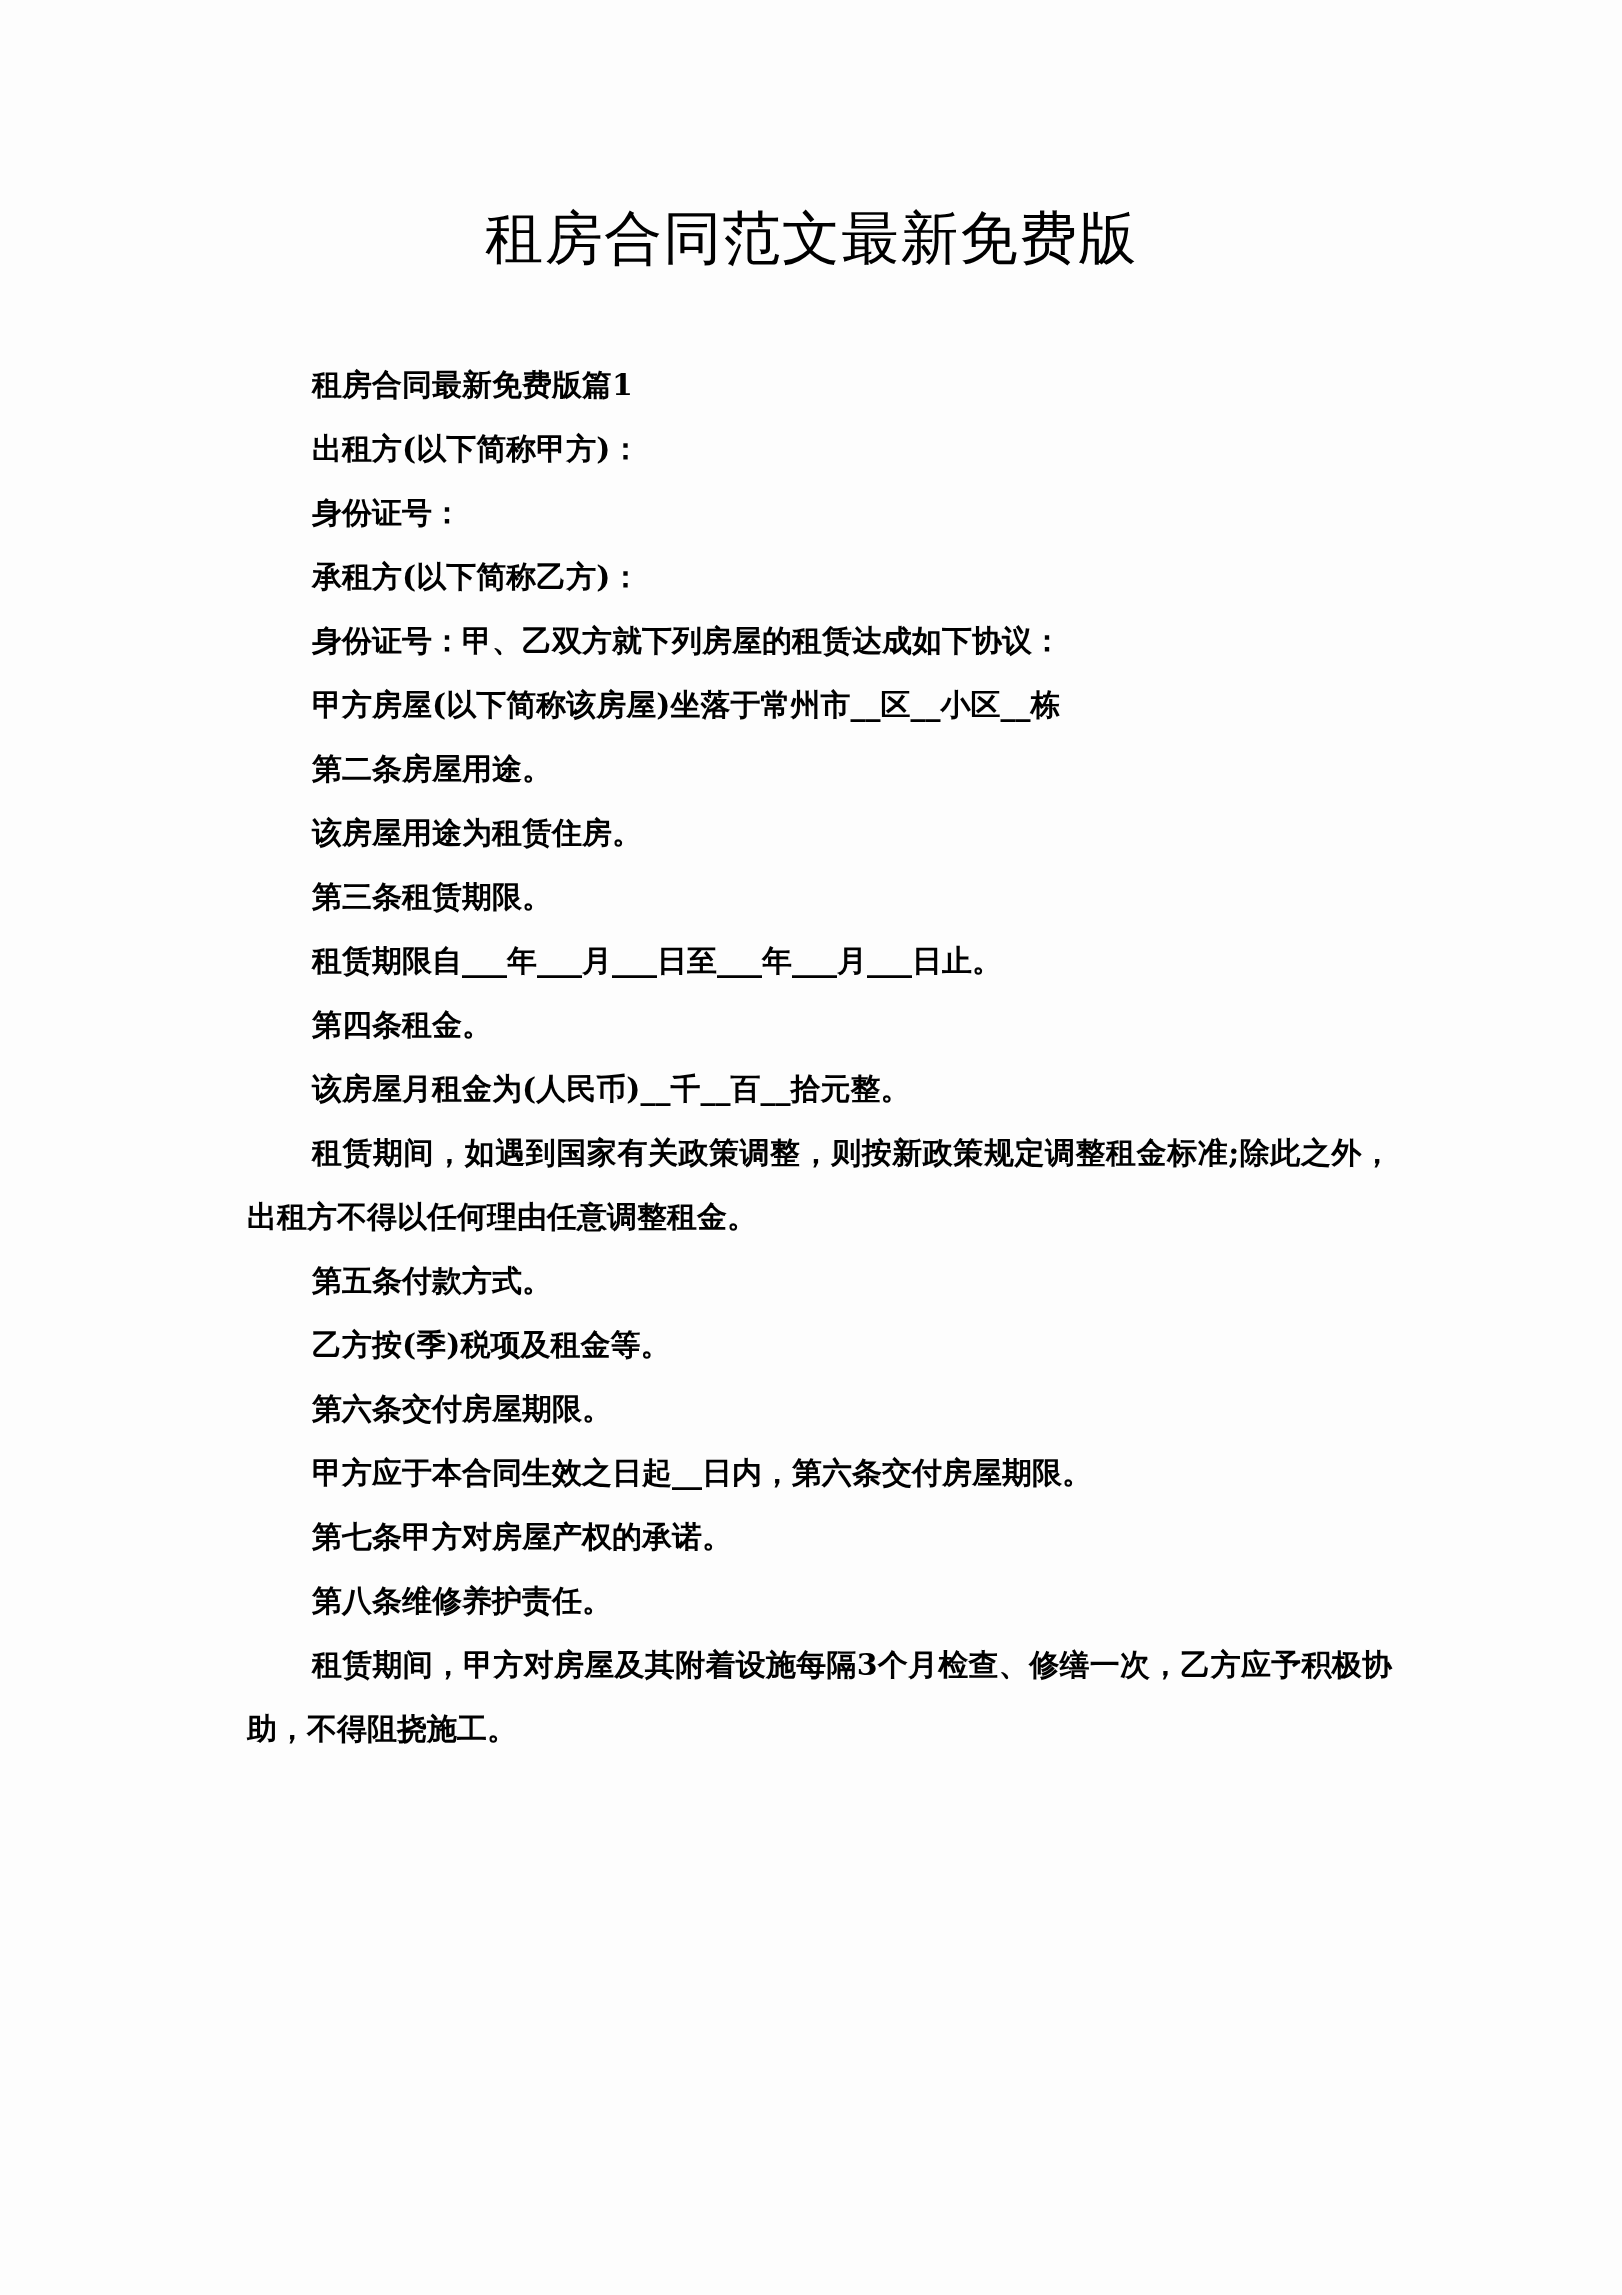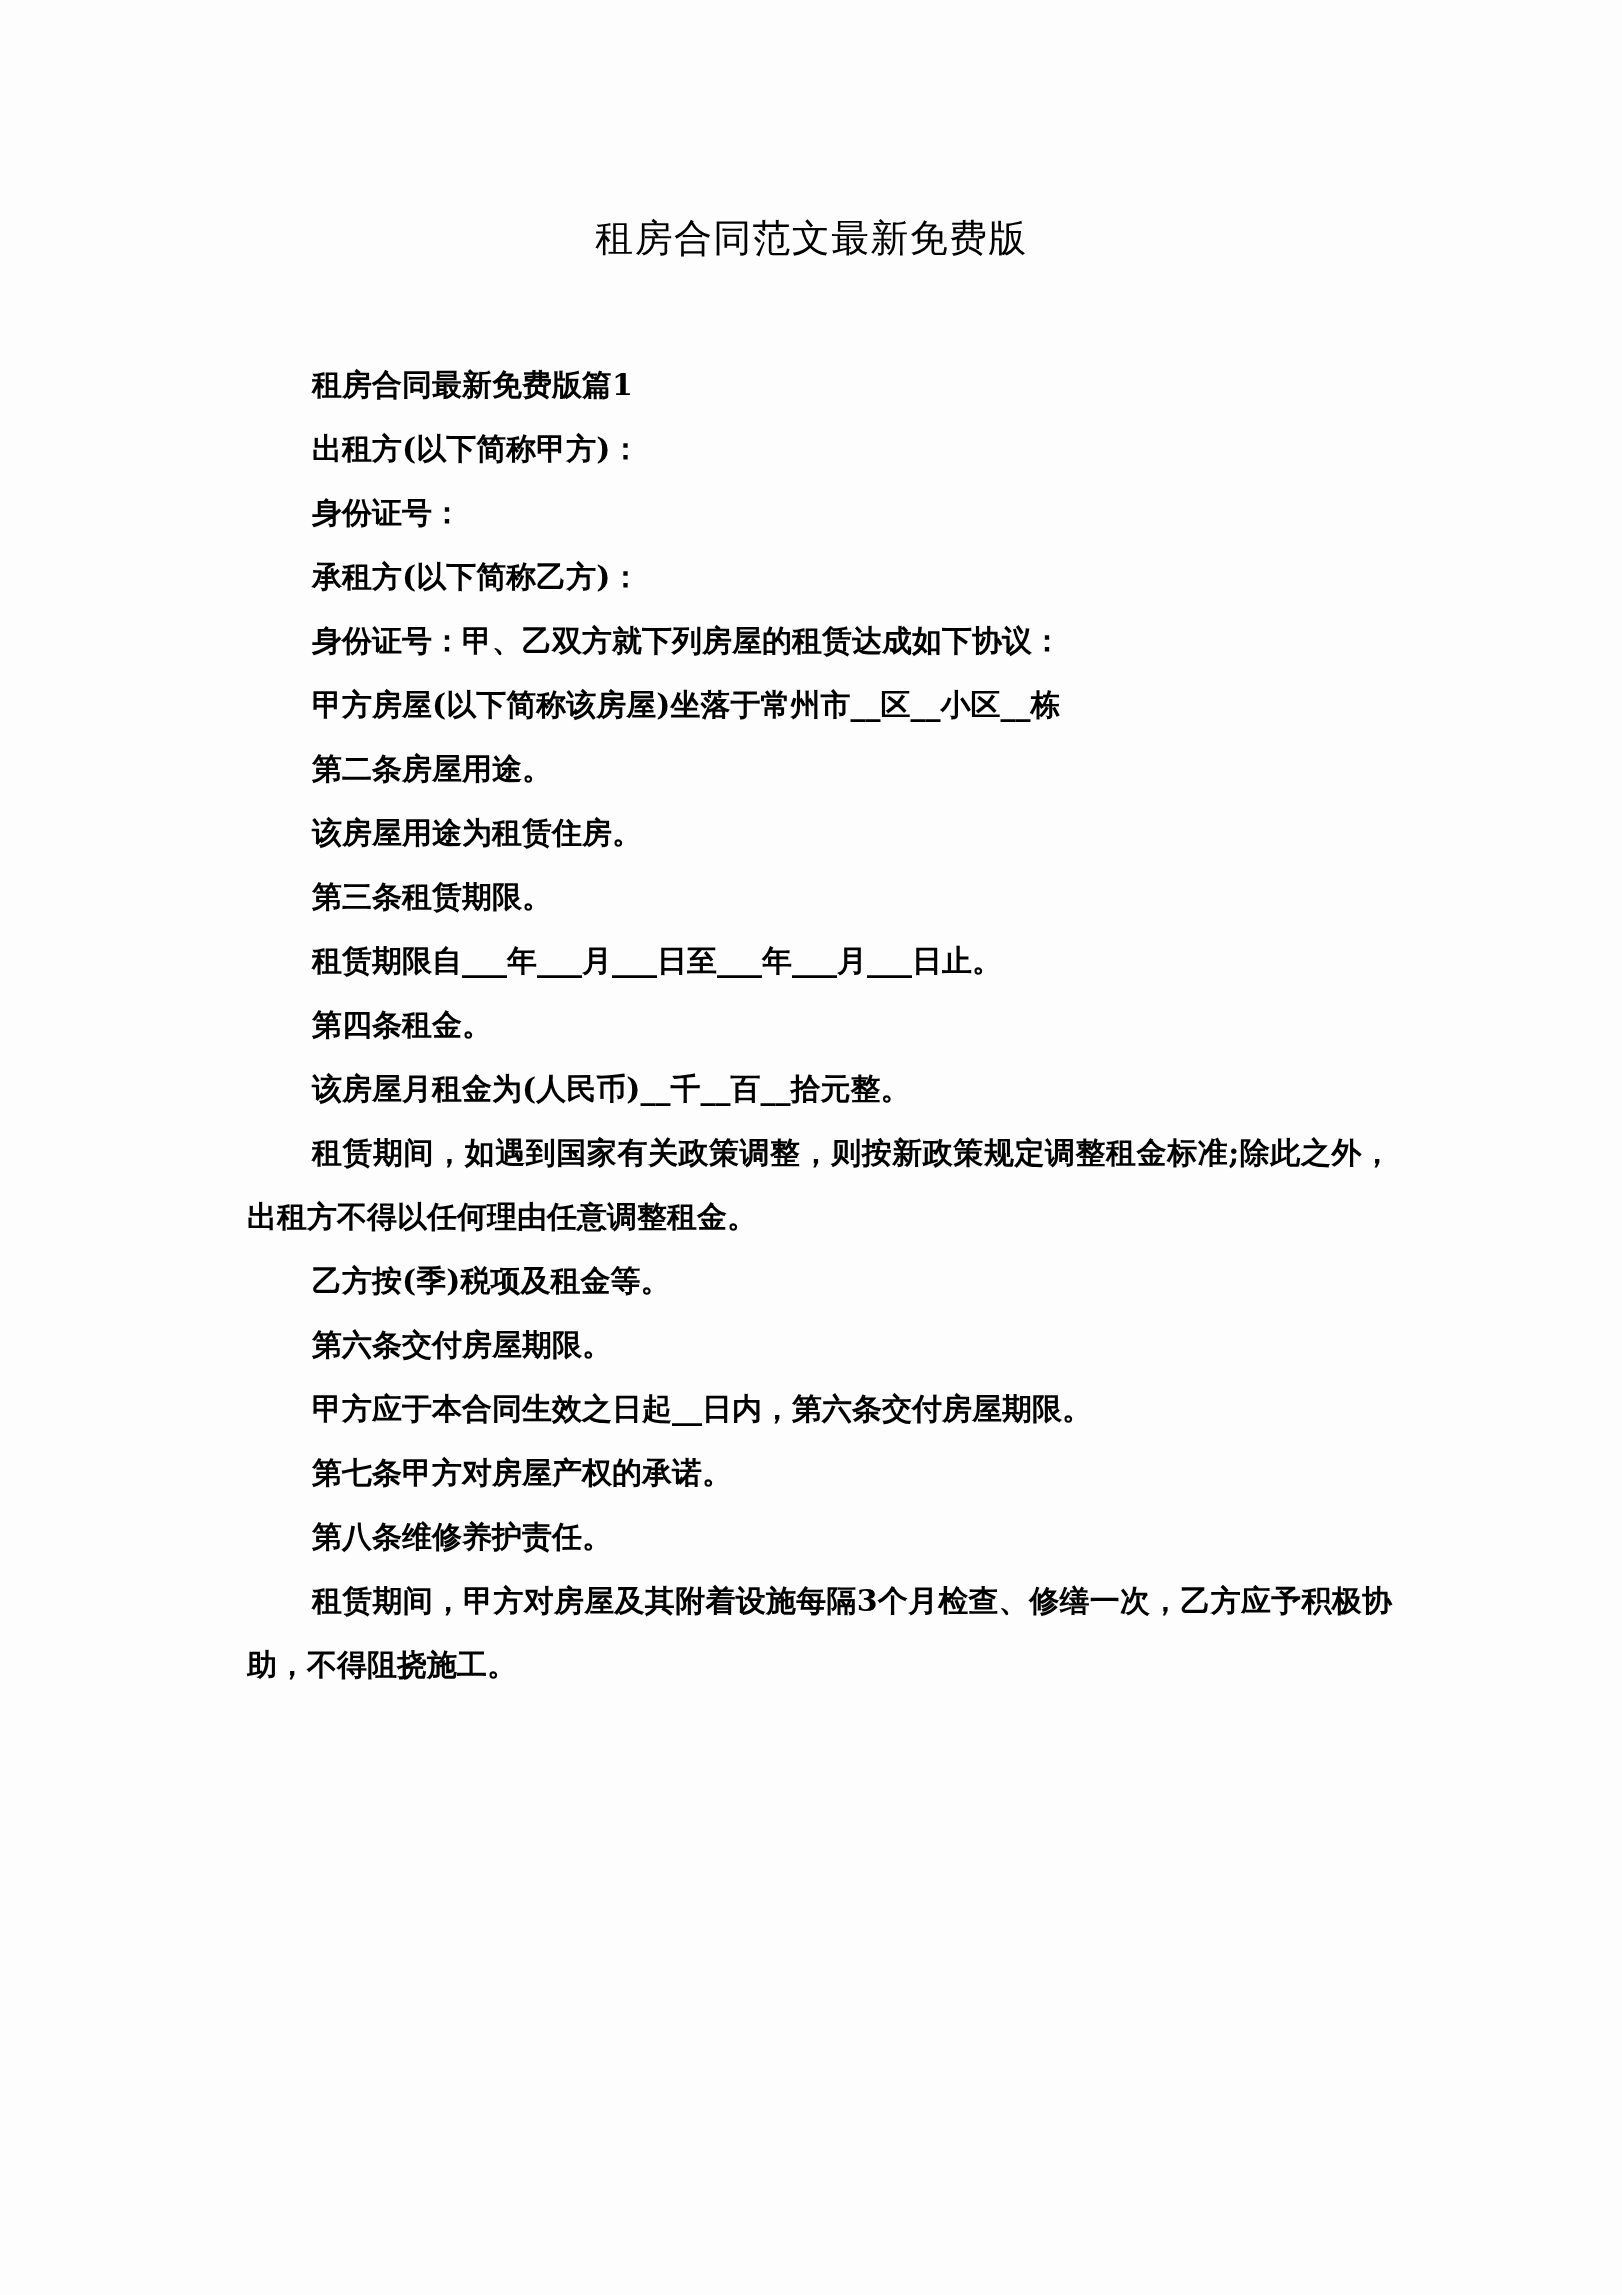--- a/index.html
+++ b/index.html
@@ -21,21 +21,21 @@
     width: 1623px;
     height: 2295px;
     background: #fdfdfd;
   }
   .doc-title {
     position: absolute;
     left: 0;
     width: 1623px;
     top: 196px;
     text-align: center;
-    font-size: 38px;
+    font-size: 58px;
     line-height: 85px;
     letter-spacing: 1.3px;
     margin: 0;
     font-weight: normal;
   }
   .body {
     position: absolute;
     left: 247px;
     top: 353px;
     width: 1145px;
@@ -67,20 +67,21 @@
     <p class="para">承租方(以下简称乙方)：</p>
     <p class="para">身份证号：甲、乙双方就下列房屋的租赁达成如下协议：</p>
     <p class="para">甲方房屋(以下简称该房屋)坐落于常州市__区__小区__栋</p>
     <p class="para">第二条房屋用途。</p>
     <p class="para">该房屋用途为租赁住房。</p>
     <p class="para">第三条租赁期限。</p>
     <p class="para">租赁期限自___年___月___日至___年___月___日止。</p>
     <p class="para">第四条租金。</p>
     <p class="para">该房屋月租金为(人民币)__千__百__拾元整。</p>
     <p class="para wrap">租赁期间，如遇到国家有关政策调整，则按新政策规定调整租金标准;除此之外，出租方不得以任何理由任意调整租金。</p>
+    <p class="para">第五条付款方式。</p>
     <p class="para">乙方按(季)税项及租金等。</p>
     <p class="para">第六条交付房屋期限。</p>
     <p class="para">甲方应于本合同生效之日起__日内，第六条交付房屋期限。</p>
     <p class="para">第七条甲方对房屋产权的承诺。</p>
     <p class="para">第八条维修养护责任。</p>
     <p class="para wrap">租赁期间，甲方对房屋及其附着设施每隔3个月检查、修缮一次，乙方应予积极协助，不得阻挠施工。</p>
   </div>
 </div>
 
 

